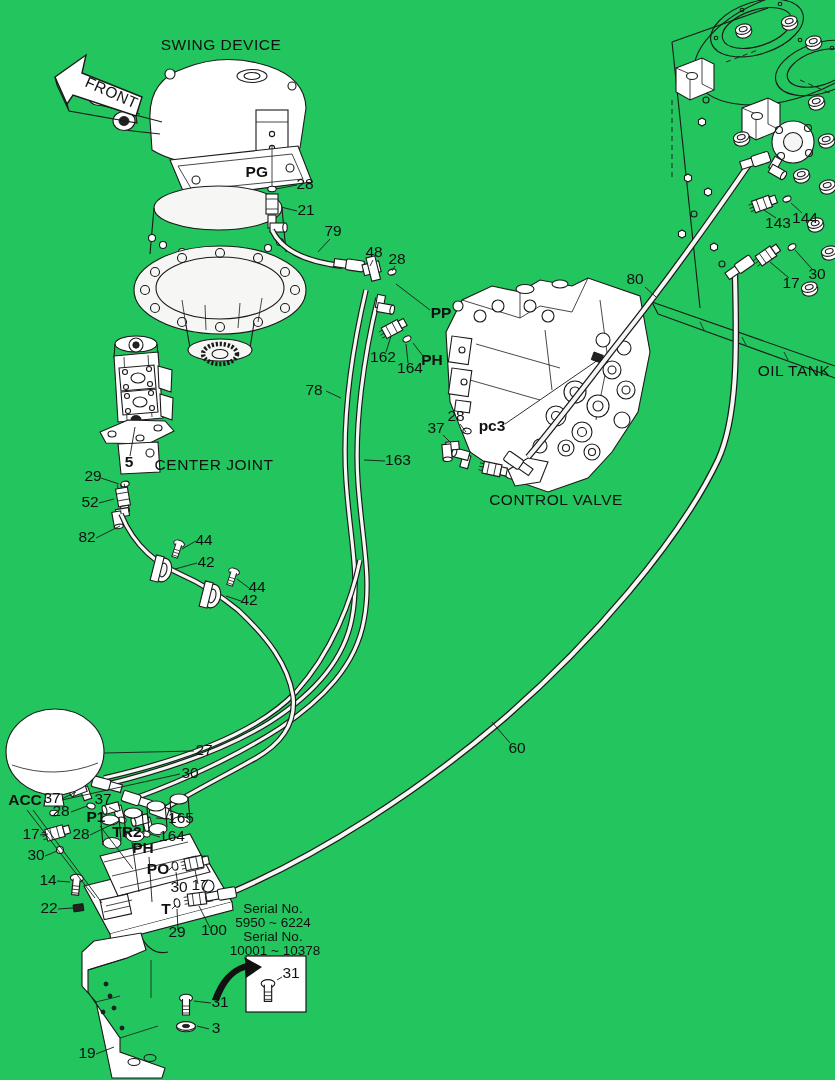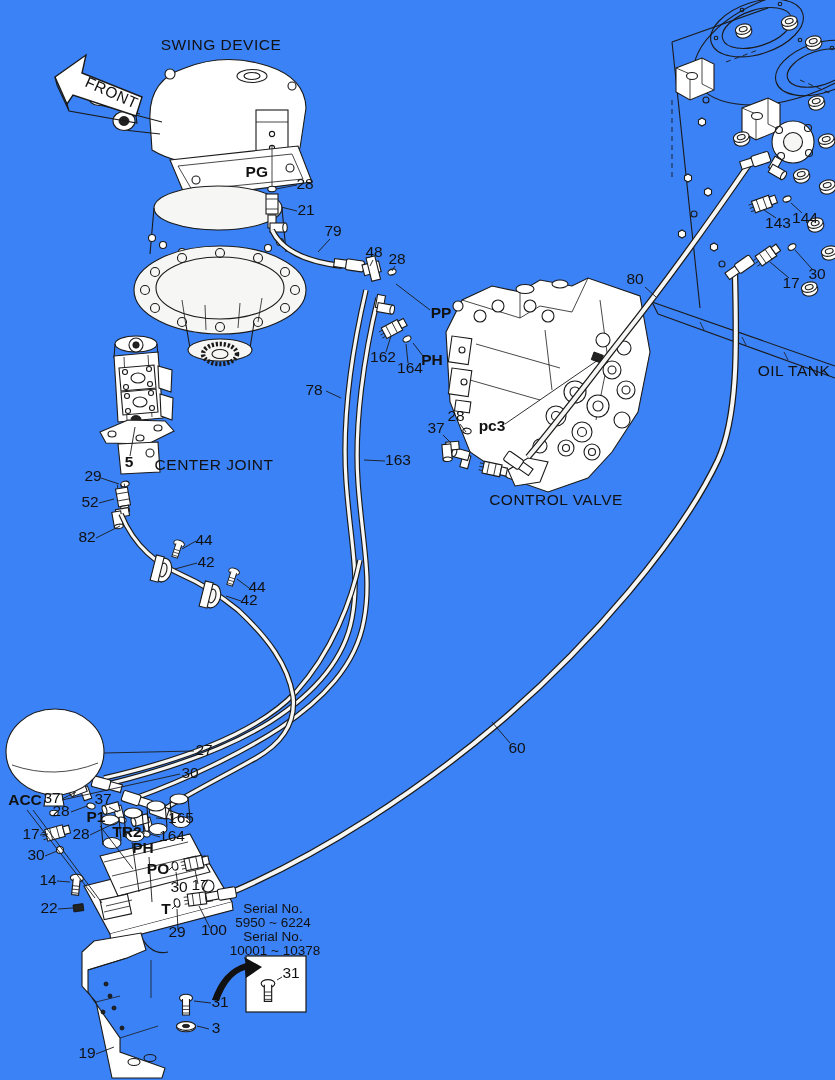--- a/index.html
+++ b/index.html
@@ -1,16 +1,16 @@
 <!DOCTYPE html>
 <html><head>
 <meta charset="utf-8">
 <style>
   html,body{margin:0;padding:0;background:#e9e9e9;}
-  #stage{position:relative;width:835px;height:1080px;background:#3b82f6;overflow:hidden;
+  #stage{position:relative;width:835px;height:1080px;background:#22c55e;overflow:hidden;
          font-family:"Liberation Sans", sans-serif;}
   svg{display:block}
   svg text{font-family:"Liberation Sans", sans-serif;fill:#111;}
   .ln{stroke:#1a1a1a;stroke-width:1.1;fill:none;}
   .fw{stroke:#1a1a1a;stroke-width:1.1;fill:#fff;}
   .ff{stroke:#1a1a1a;stroke-width:1.1;fill:#f6f6f4;}
   .thin{stroke:#1a1a1a;stroke-width:.8;fill:none;}
   .leader{stroke:#1a1a1a;stroke-width:.9;fill:none;}
   .dash{stroke:#1a1a1a;stroke-width:.9;fill:none;stroke-dasharray:5 4;}
   .dark{fill:#222;stroke:#111;stroke-width:.8;}

